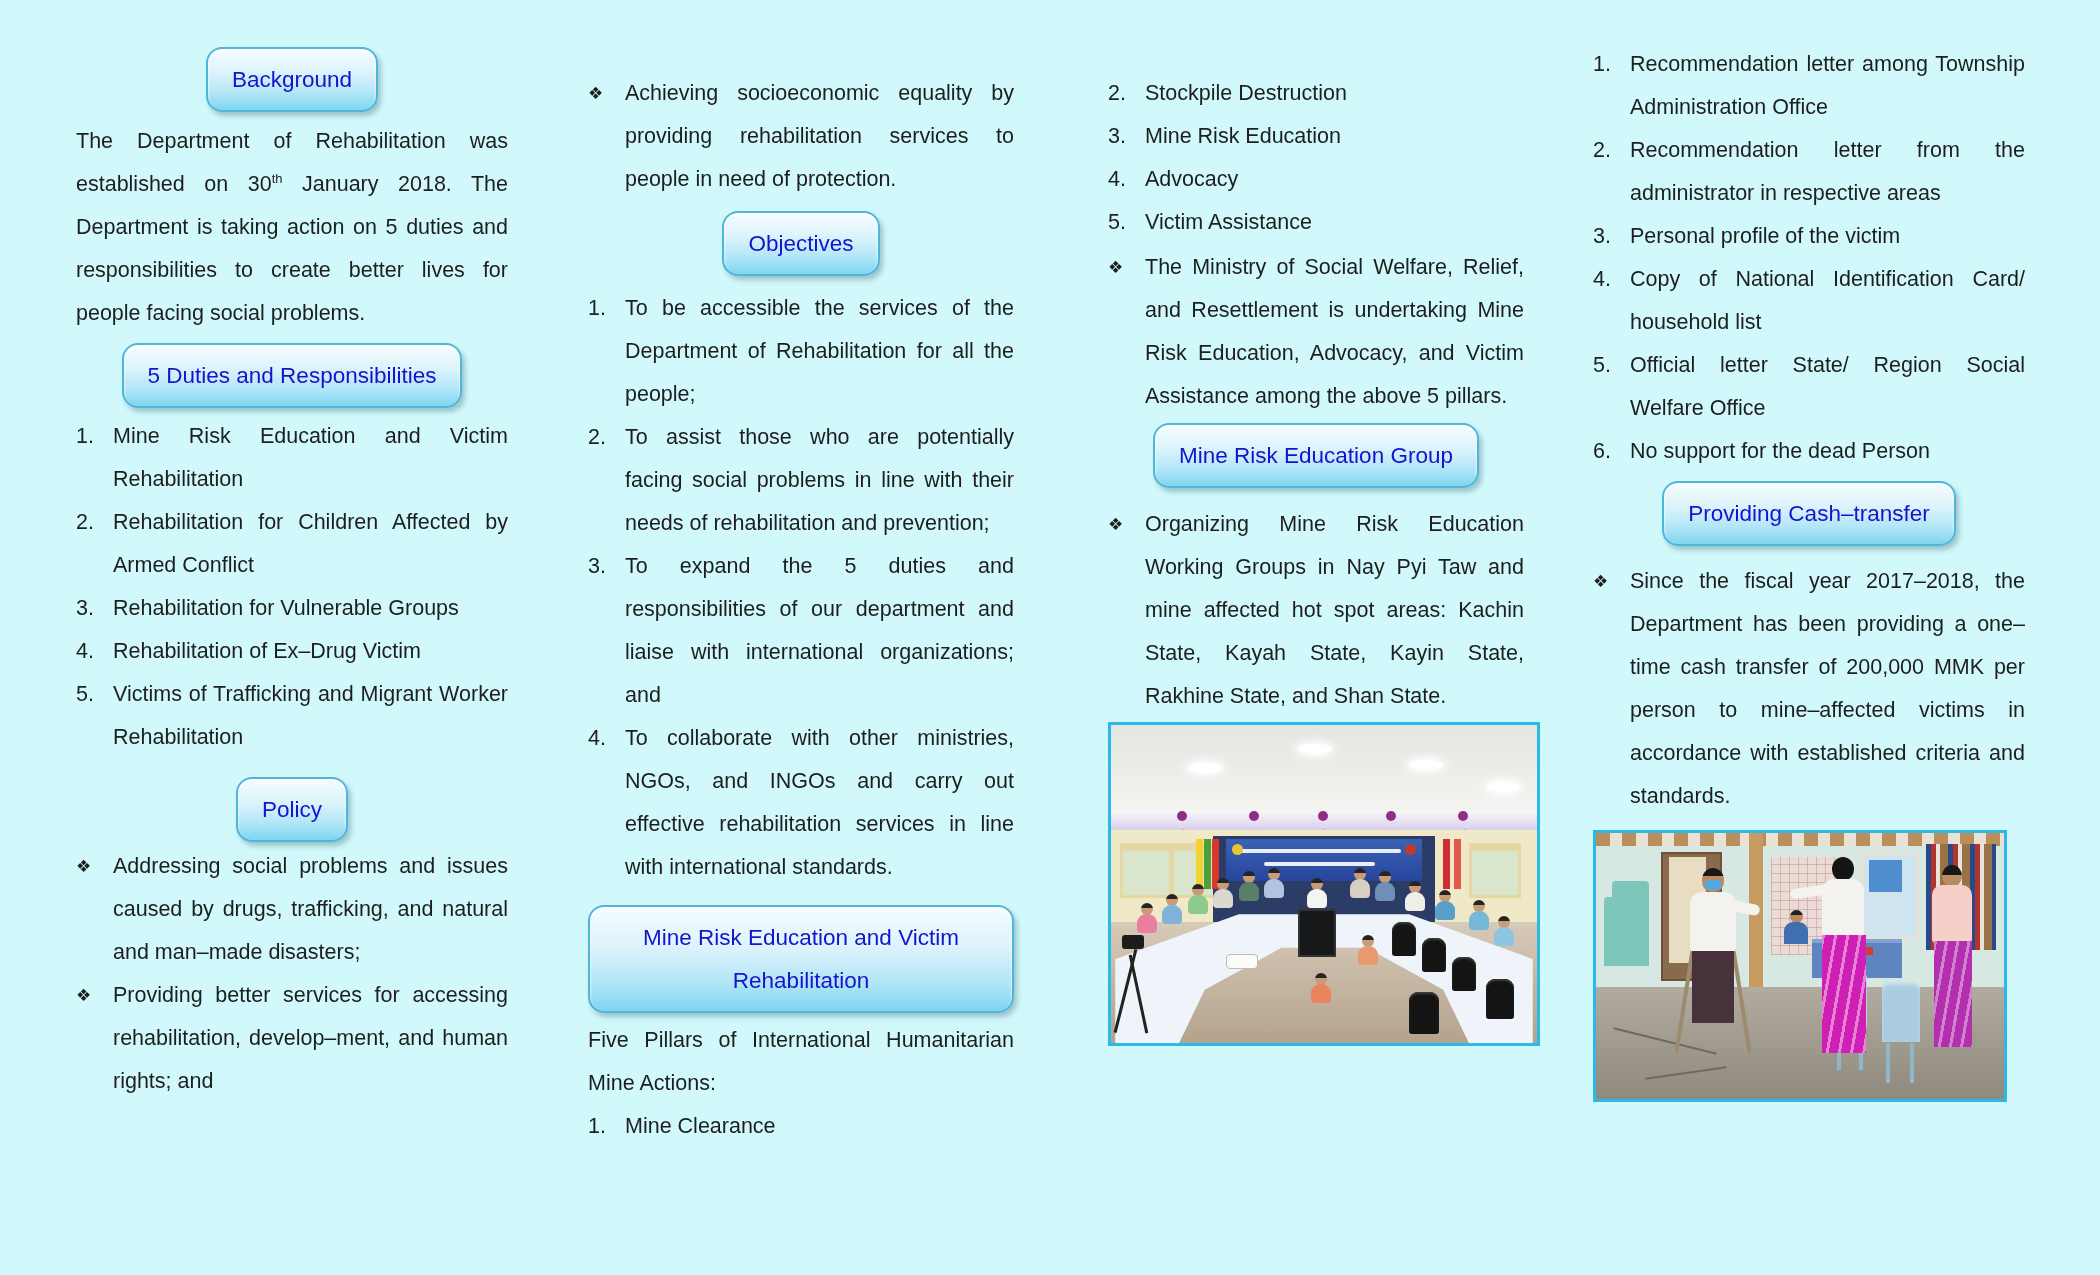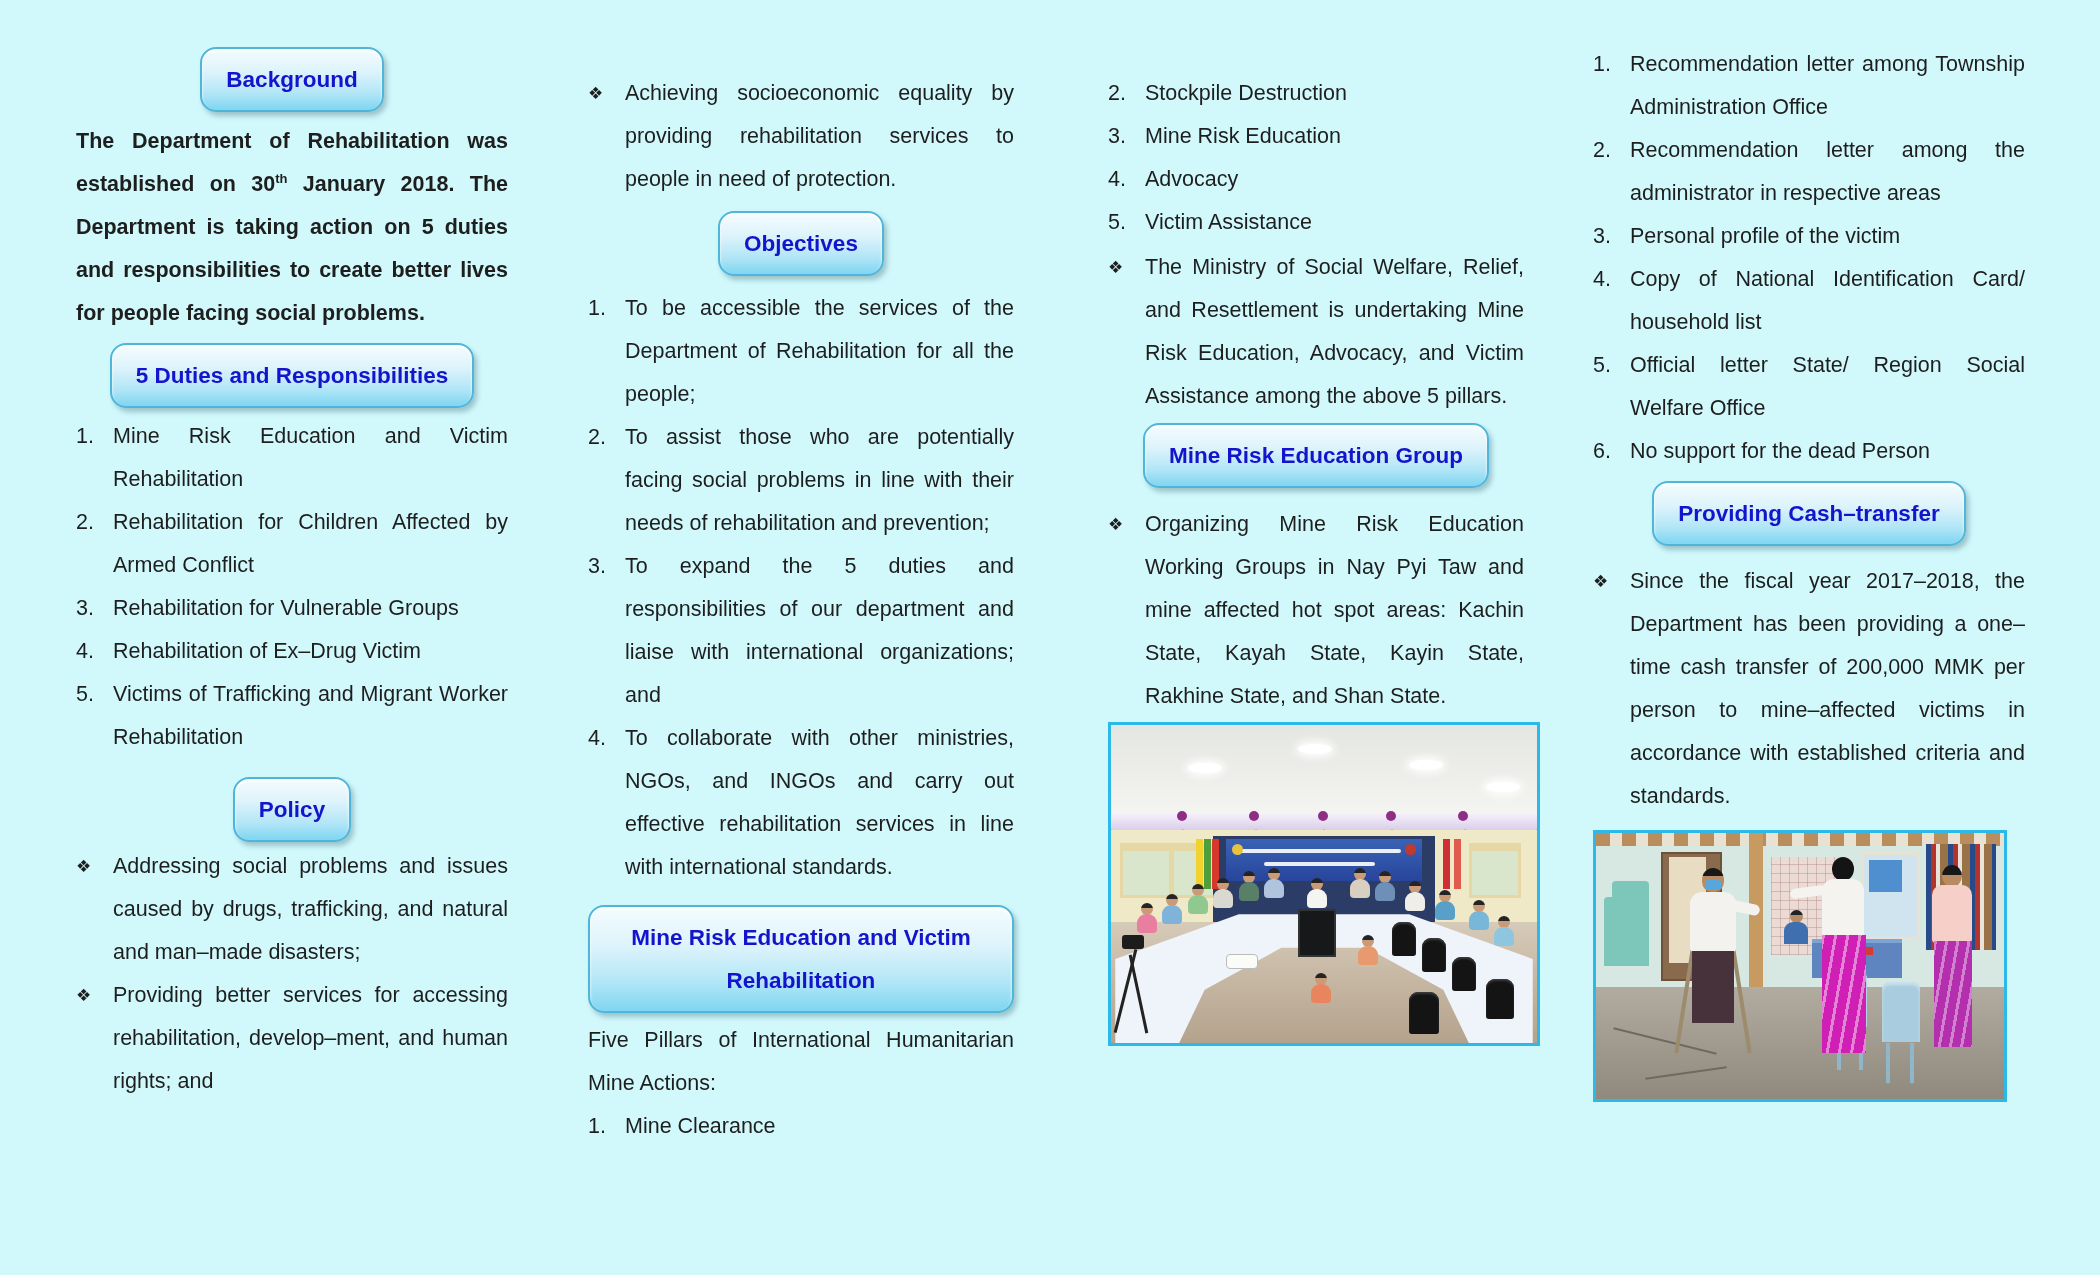--- a/index.html
+++ b/index.html
@@ -8,21 +8,21 @@
   .col{position:absolute;top:30px;}
   .para,.txt,.marker{font-size:21.5px;line-height:43px;}
   .para,.txt{text-align:justify;}
   .li{display:flex;align-items:flex-start;}
   .marker{flex:0 0 37px;}
   .marker.bullet{font-size:17px;}
   .txt{flex:1;}
   sup{font-size:13px;line-height:0;}
   .badge-row{text-align:center;}
   .badge{display:inline-block;border:2px solid #4fb6da;border-radius:16px;padding:9px 24px;
-         font-size:22.5px;font-weight:bold;line-height:43px;color:#1414cd;text-align:center;
+         font-size:22.5px;font-weight:normal;line-height:43px;color:#1414cd;text-align:center;
          background:linear-gradient(180deg,#f4fcfe 0%,#ddf3fb 38%,#b2e6f7 72%,#7fd5f1 100%);
          box-shadow:3px 4px 5px rgba(90,130,145,.45), inset 0 2px 3px #fff;}
   .badge.wide{max-width:414px;}
   
   .photo{position:relative;overflow:hidden;border:3px solid #2ab9e9;background:#e9e6dd;}
   .photo *{position:absolute;}
   
   .p1{width:426px;height:318px;}
   .p1 .ceiling{left:0;top:0;width:100%;height:33%;background:linear-gradient(#e4e6e2,#f7f7f4);}
   .p1 .light{width:34px;height:10px;border-radius:50%;background:#fff;box-shadow:0 0 8px 3px #fff;}
@@ -98,21 +98,21 @@
 </style>
 </head>
 <body>
 
 <div class="page">
 
   <section class="col" style="left:76px;width:432px;">
     <div class="badge-row" style="margin-top:17px;">
       <span class="badge">Background</span>
     </div>
-    <p class="para" style="margin:8px 0 0 0;font-weight:bold;"><span>The Department of Rehabilitation was established on 30</span><sup>th</sup><span> January 2018. The Department is taking action on 5 duties and responsibilities to create better lives for people facing social problems.</span></p>
+    <p class="para" style="margin:8px 0 0 0;"><span>The Department of Rehabilitation was established on 30</span><sup>th</sup><span> January 2018. The Department is taking action on 5 duties and responsibilities to create better lives for people facing social problems.</span></p>
     <div class="badge-row" style="margin-top:8px;">
       <span class="badge">5 Duties and Responsibilities</span>
     </div>
     <div style="margin-top:7px;">
       <div class="li">
           <span class="marker">1.</span>
           <span class="txt">Mine Risk Education and Victim Rehabilitation</span>
         </div>
       <div class="li">
           <span class="marker">2.</span>
@@ -276,21 +276,21 @@
   </section>
 
   <section class="col" style="left:1593px;width:432px;">
     <div style="margin-top:13px;">
       <div class="li">
           <span class="marker">1.</span>
           <span class="txt">Recommendation letter among Township Administration Office</span>
         </div>
       <div class="li">
           <span class="marker">2.</span>
-          <span class="txt">Recommendation letter among the administrator in respective areas</span>
+          <span class="txt">Recommendation letter from the administrator in respective areas</span>
         </div>
       <div class="li">
           <span class="marker">3.</span>
           <span class="txt">Personal profile of the victim</span>
         </div>
       <div class="li">
           <span class="marker">4.</span>
           <span class="txt">Copy of National Identification Card/ household list</span>
         </div>
       <div class="li">

